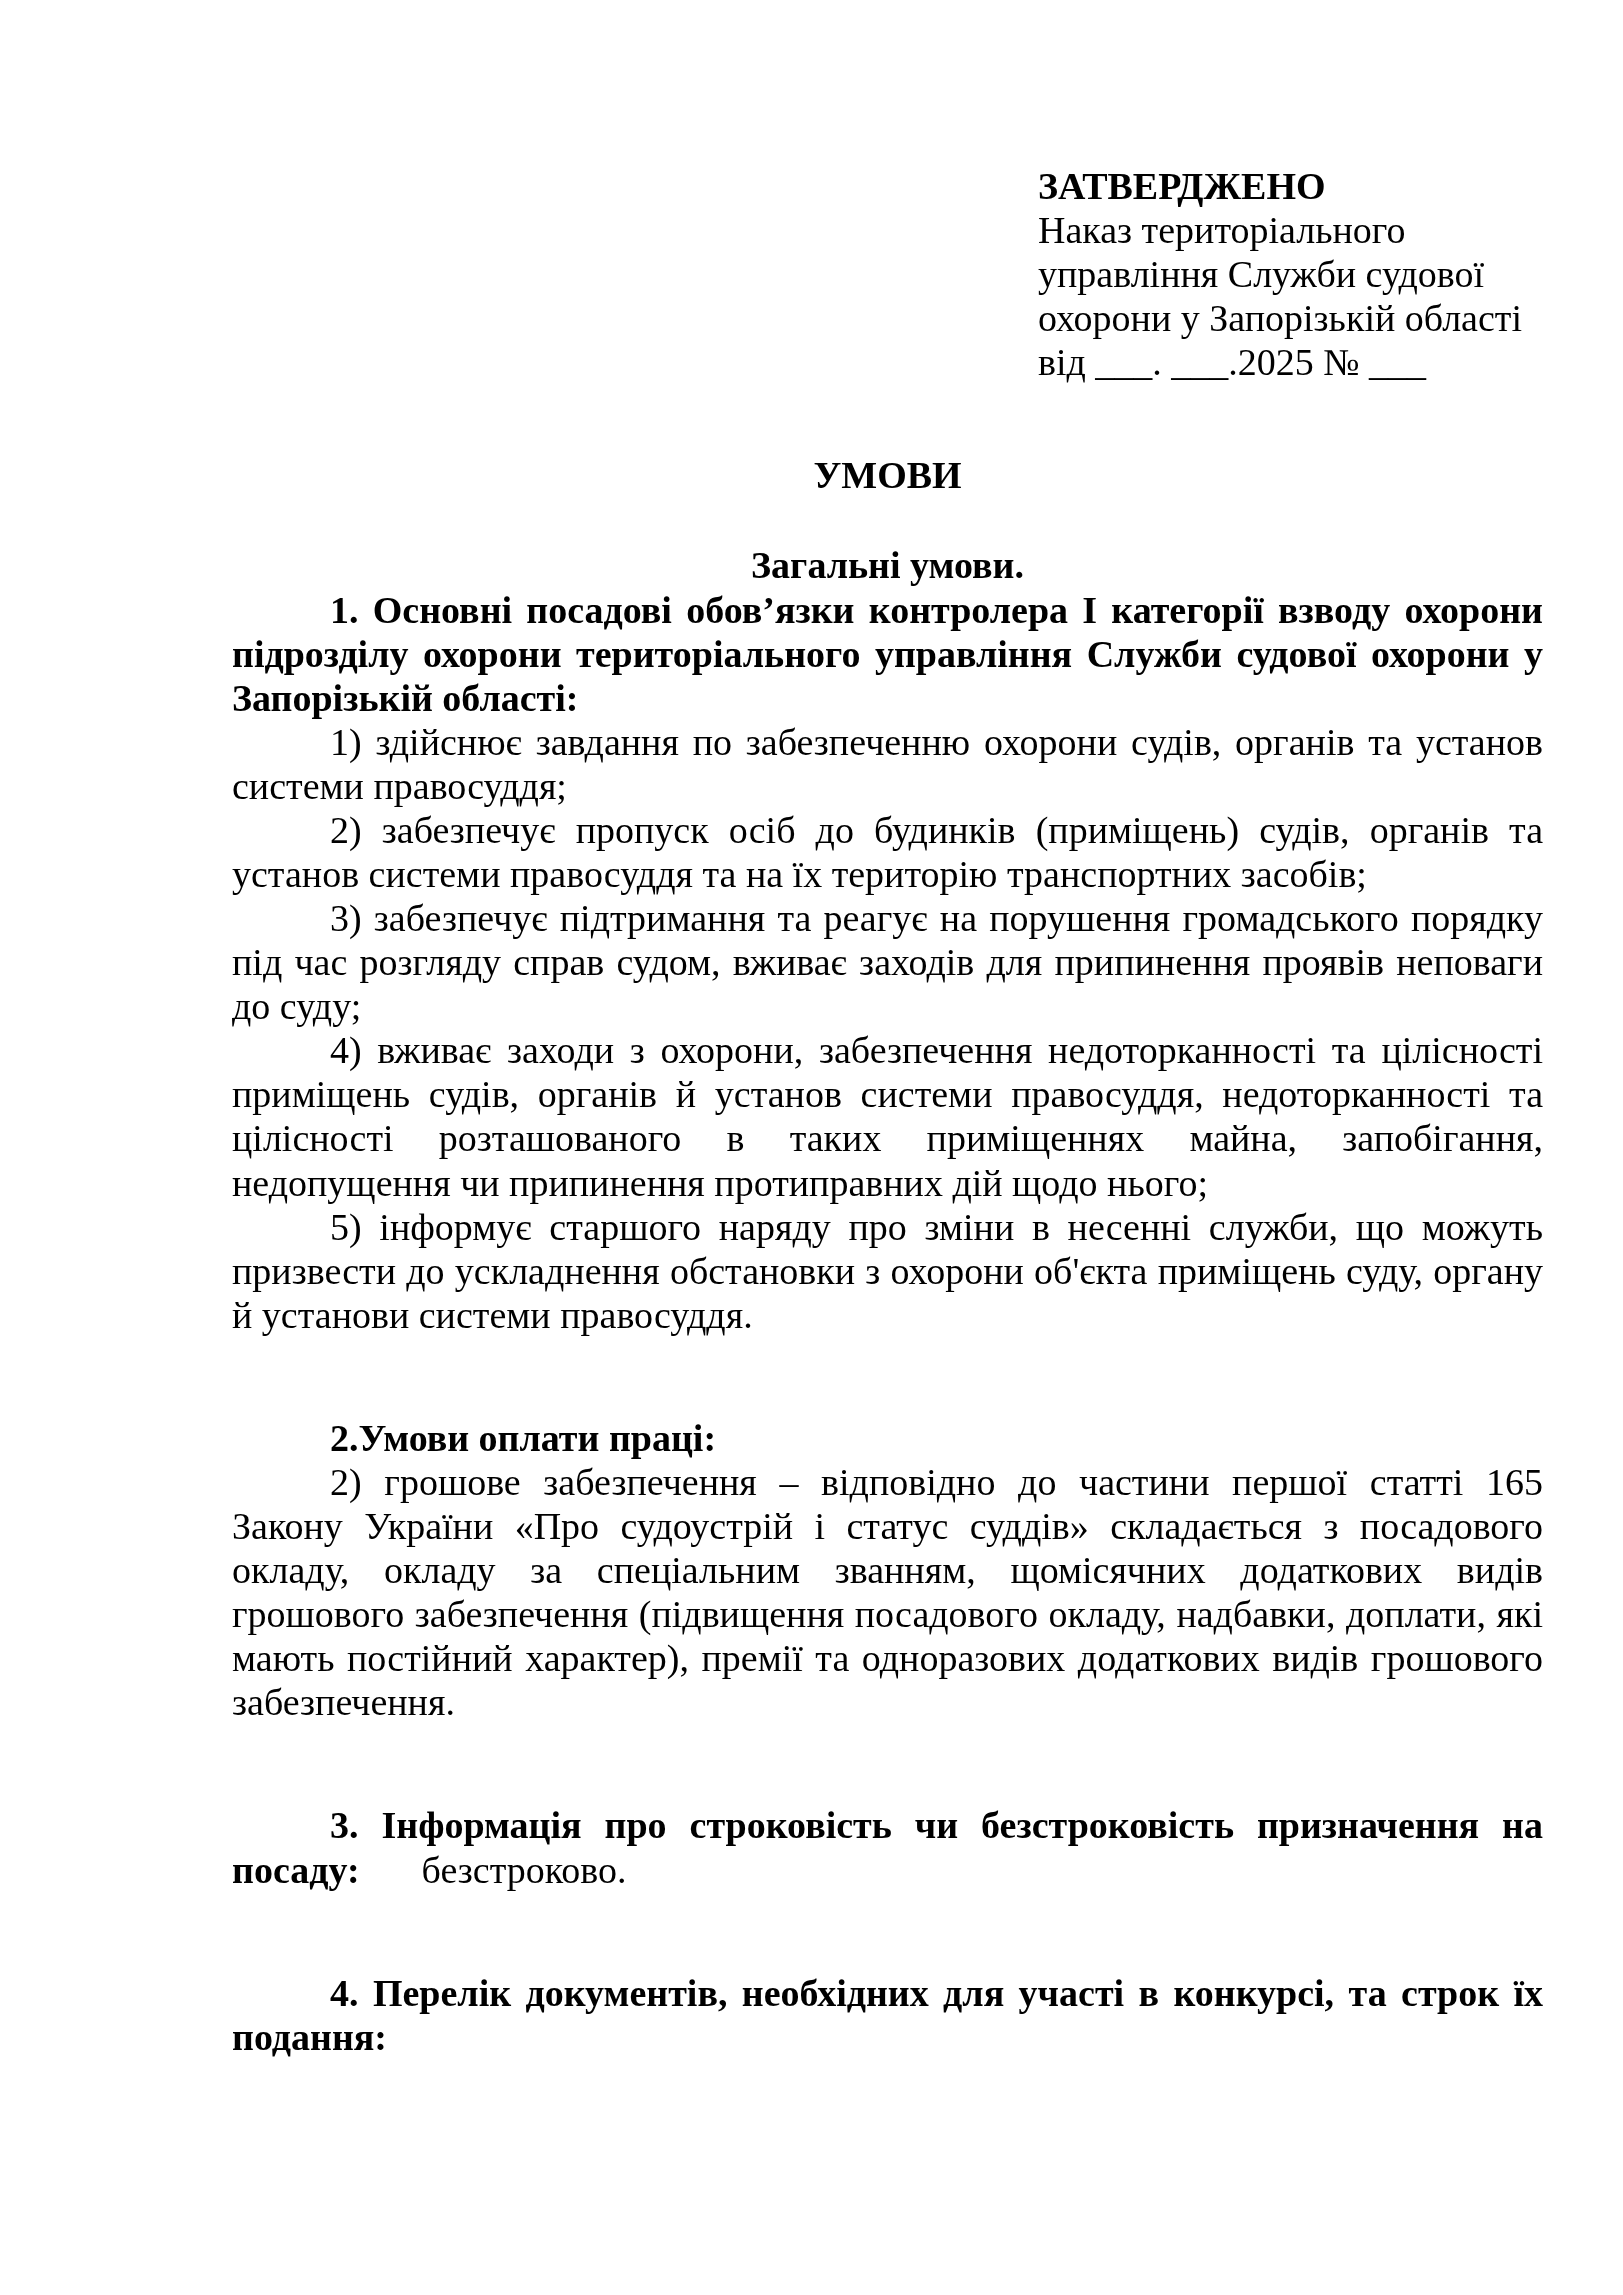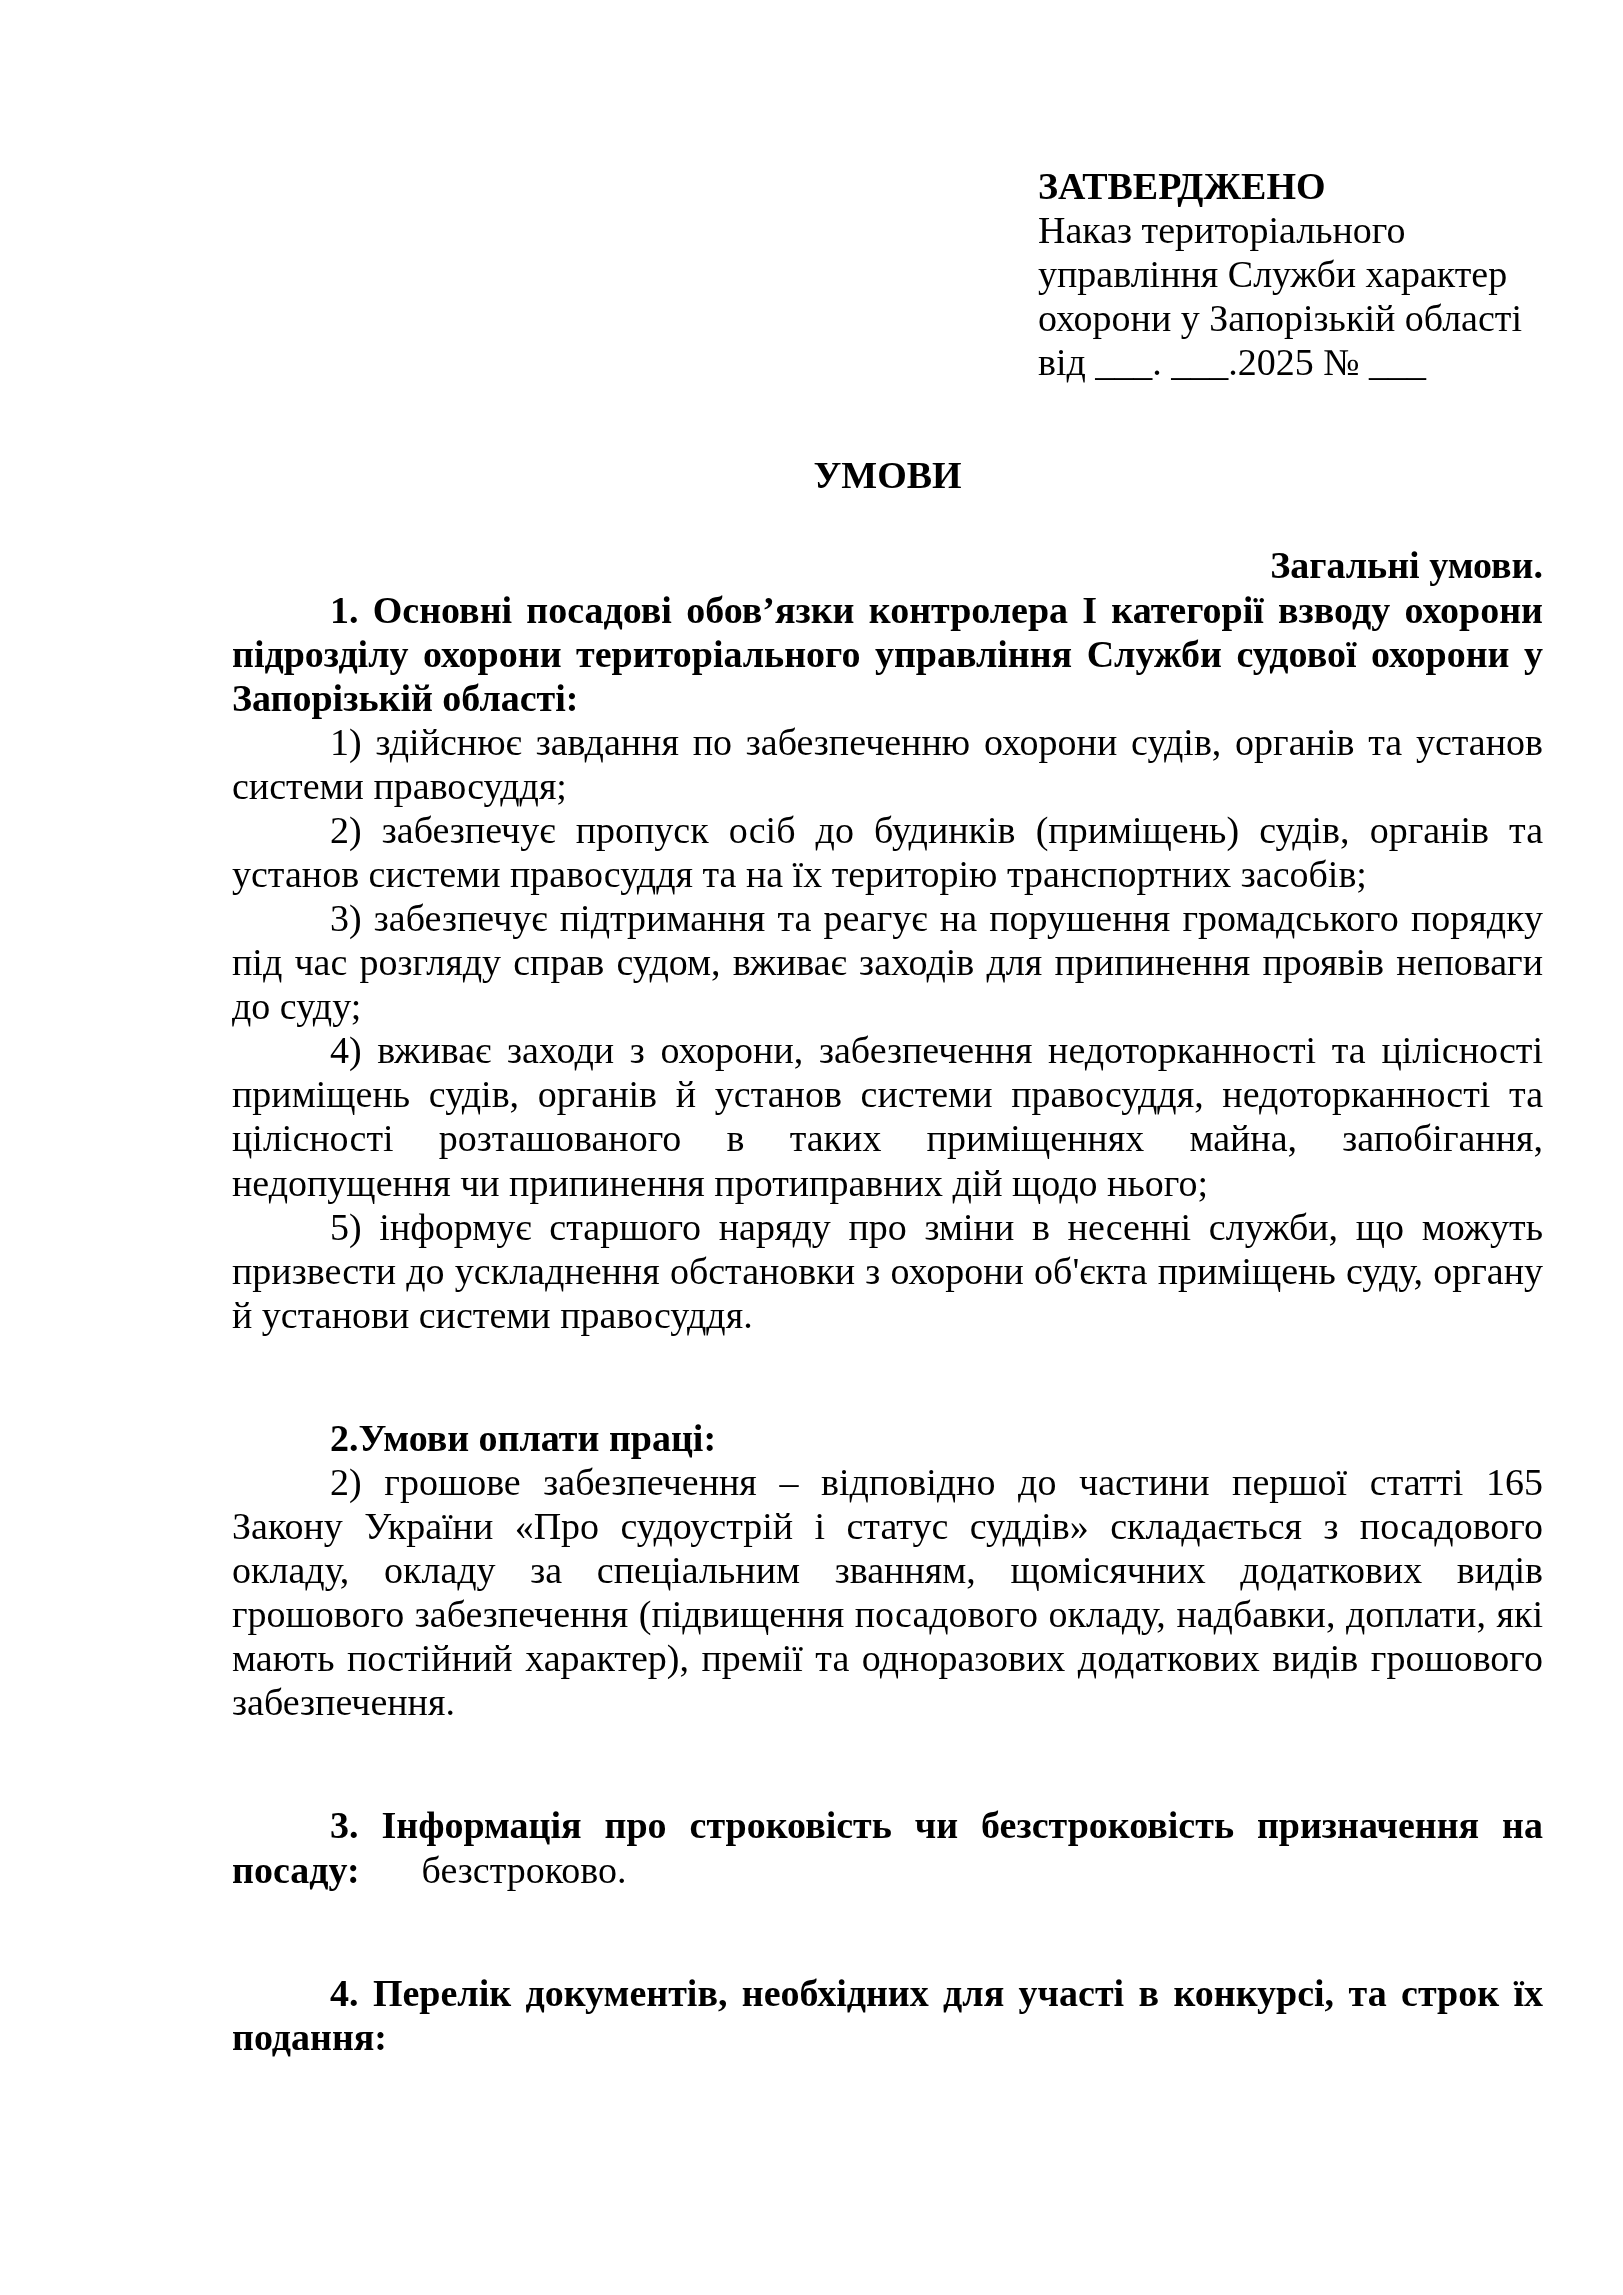--- a/index.html
+++ b/index.html
@@ -35,21 +35,21 @@
     margin-top: 69px;
     text-align: center;
     font-weight: bold;
   }
   .subtitle {
     text-align: justify;
     font-weight: bold;
   }
   .section-heading {
     margin-top: 46px;
-    text-align: right;
+    text-align: center;
     font-weight: bold;
   }
   .para {
     text-align: justify;
     text-indent: 98px;
   }
   .gap {
     margin-top: 79px;
   }
   .tab-space {
@@ -58,21 +58,21 @@
   }
 </style>
 </head>
 <body>
 
 <div class="page">
 
   <div class="approval">
     <div class="bold">ЗАТВЕРДЖЕНО</div>
     <div>Наказ територіального</div>
-    <div>управління Служби характер</div>
+    <div>управління Служби судової</div>
     <div>охорони у Запорізькій області</div>
     <div>від ___. ___.2025 № ___</div>
   </div>
 
   <h1 class="doc-title">УМОВИ</h1>
 
 
   <h2 class="section-heading">Загальні умови.</h2>
 
   <p class="para bold">1. Основні посадові обов’язки контролера І категорії взводу охорони підрозділу охорони територіального управління Служби судової охорони у Запорізькій області:</p>

